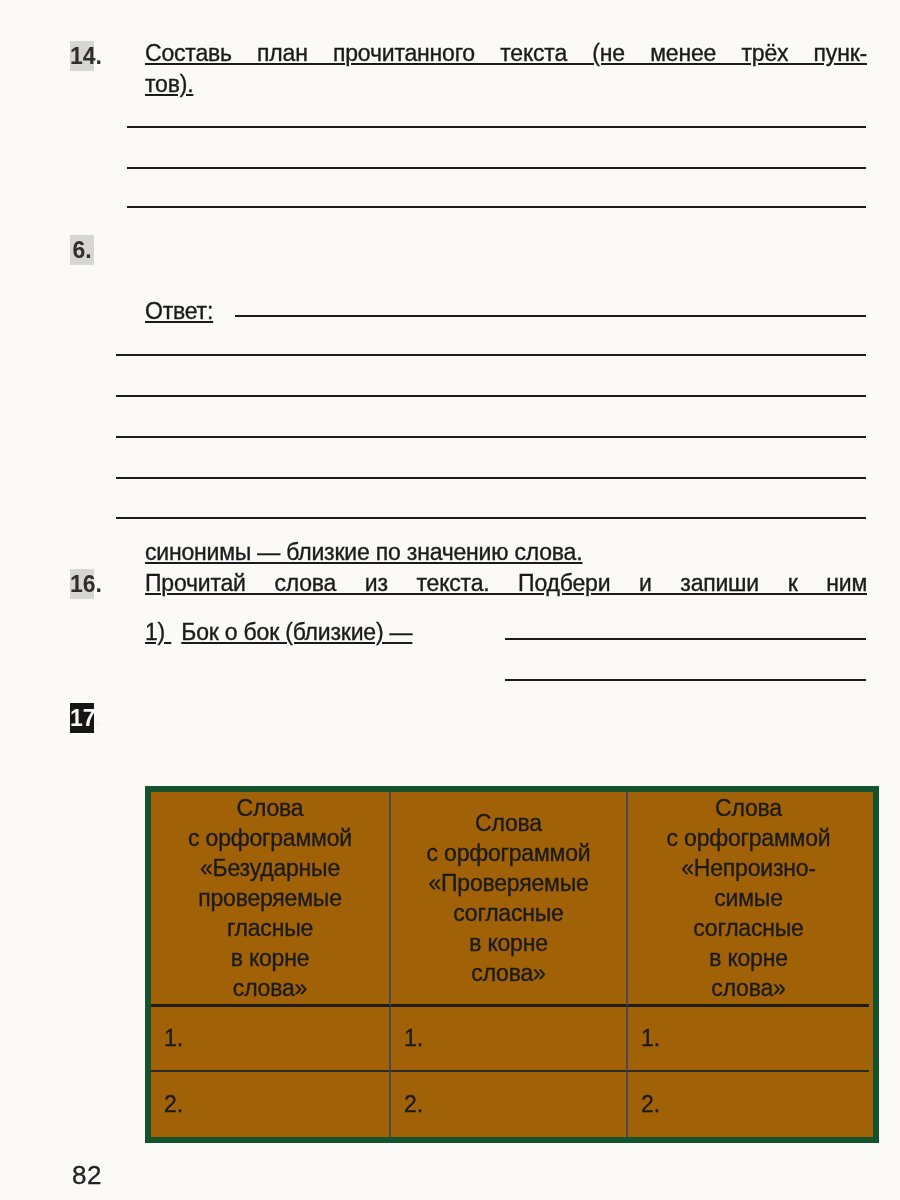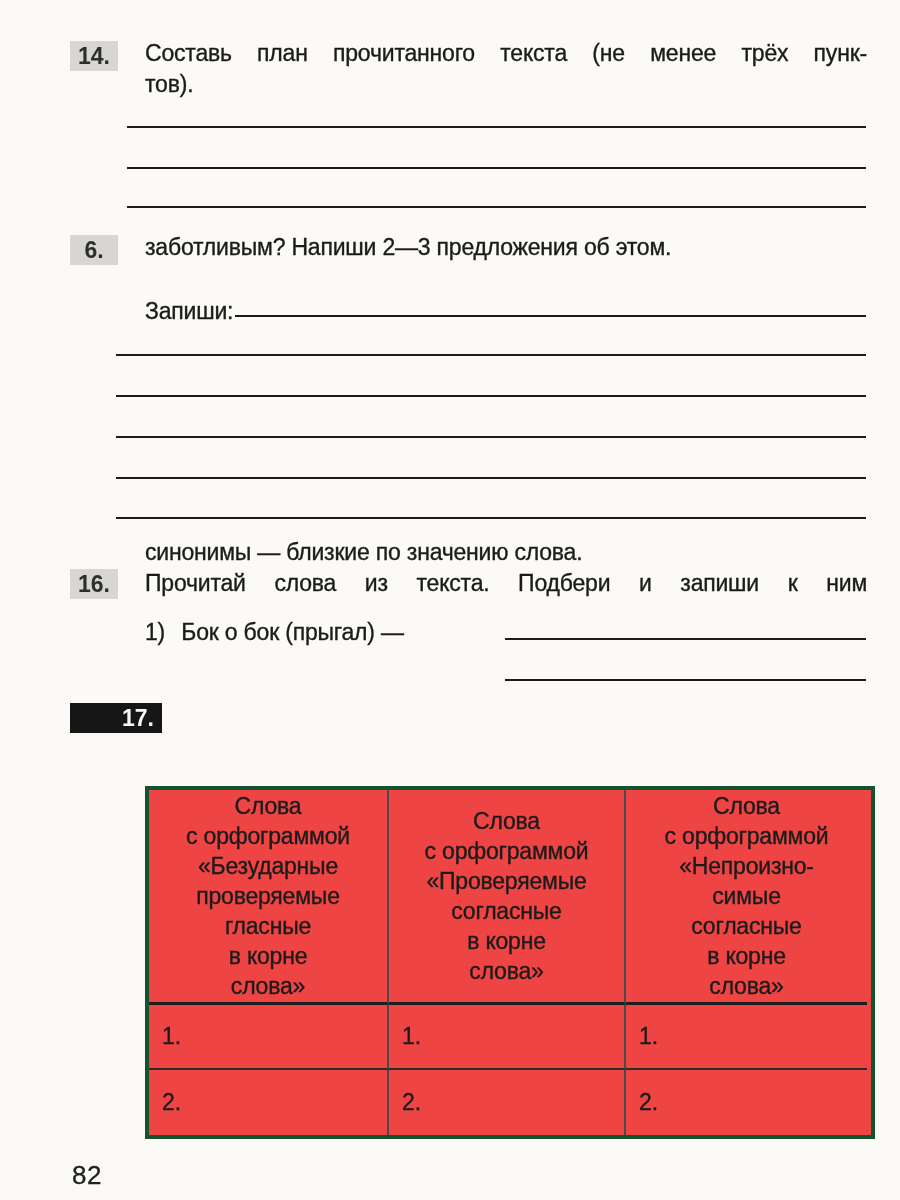--- a/index.html
+++ b/index.html
@@ -11,45 +11,45 @@
   }
   .page{
     position:relative;width:900px;height:1200px;
     background:#fbfaf7;
     overflow:hidden;
   }
   .txt{
     font-size:23px;line-height:31px;letter-spacing:-.2px;
     -webkit-text-stroke:.35px currentColor;
   }
-  .para{position:absolute;left:145px;width:722px;}
+  .para{position:absolute;left:145px;width:722px;text-decoration:underline;}
   .tl{display:block;}
   .just{text-align:justify;text-align-last:justify;}
   .badge{
-    position:absolute;left:70px;width:48px;height:30px;
+    position:absolute;left:70px;width:24px;height:30px;
     background:#d7d6d2;color:#2e2e2e;
     font-size:23px;font-weight:bold;line-height:30px;text-align:center;
     letter-spacing:0;
   }
-  .badge.dark{background:#161616;color:#f6f5f1;padding-left:44px;}
+  .badge.dark{background:#161616;color:#f6f5f1;}
   .rule{
     position:absolute;height:2px;background:#1b1b1b;
   }
   .asterisk{
     display:inline-block;font-size:30px;line-height:20px;
     color:#3c3c3c;transform:translateY(2px);margin-right:6px;
     -webkit-text-stroke:0 transparent;
   }
   .wtable{
     position:absolute;left:145px;top:786px;width:722px;
     display:grid;
     grid-template-columns:240px 237px 241px;
     grid-template-rows:215px 65px 65px;
-    border:4px solid #14532d;
-    background:#ef4444;
+    border:6px solid #14532d;
+    background:#a16207;
   }
   .cell{box-sizing:border-box;}
   .cell.cleft,.cell.cmid{border-right:2px solid #4a4a4a;}
   .cell.hrow{border-bottom:3px solid #1d1d1d;display:flex;align-items:center;justify-content:center;}
   .cell.r1{border-bottom:2px solid #2a2a2a;}
   .th{
     white-space:pre-line;text-align:center;
     font-size:23px;line-height:30px;letter-spacing:-.2px;
     -webkit-text-stroke:.35px currentColor;
   }
@@ -72,38 +72,37 @@
   <div class="para txt" style="top:38px">
     <span class="tl just">Составь план прочитанного текста (не менее трёх пунк-</span>
     <span class="tl">тов).</span>
   </div>
   <div class="rule" style="top:126px;left:127px;width:739px"></div>
   <div class="rule" style="top:167px;left:127px;width:739px"></div>
   <div class="rule" style="top:206px;left:127px;width:739px"></div>
 
   <div class="badge" style="top:235px">6.</div>
   <div class="para txt" style="top:232px">
-    <span class="tl">заботливым? Напиши 2—3 предложения об этом.</span>
   </div>
-  <div class="para txt" style="top:296px">Запиши:</div>
+  <div class="para txt" style="top:296px">Ответ:</div>
   <div class="rule" style="top:315px;left:235px;width:631px"></div>
   <div class="rule" style="top:354px;left:116px;width:750px"></div>
   <div class="rule" style="top:395px;left:116px;width:750px"></div>
   <div class="rule" style="top:436px;left:116px;width:750px"></div>
   <div class="rule" style="top:477px;left:116px;width:750px"></div>
   <div class="rule" style="top:517px;left:116px;width:750px"></div>
 
   <div class="badge" style="top:569px">16.</div>
   <div class="para txt" style="top:537px">
     <span class="tl">синонимы — близкие по значению слова.</span>
     <span class="tl just">Прочитай слова из текста. Подбери и запиши к ним</span>
   </div>
   <div class="para txt" style="top:617px">
     <span>1)</span>
-    <span style="margin-left:10px">Бок о бок (прыгал) —</span>
+    <span style="margin-left:10px">Бок о бок (близкие) —</span>
   </div>
   <div class="rule" style="top:638px;left:505px;width:361px"></div>
   <div class="rule" style="top:679px;left:505px;width:361px"></div>
 
   <div class="badge dark" style="top:703px">17.</div>
   <div class="para txt" style="top:698px">
   </div>
 
   <div class="wtable">
     <div class="cell hrow cleft">

